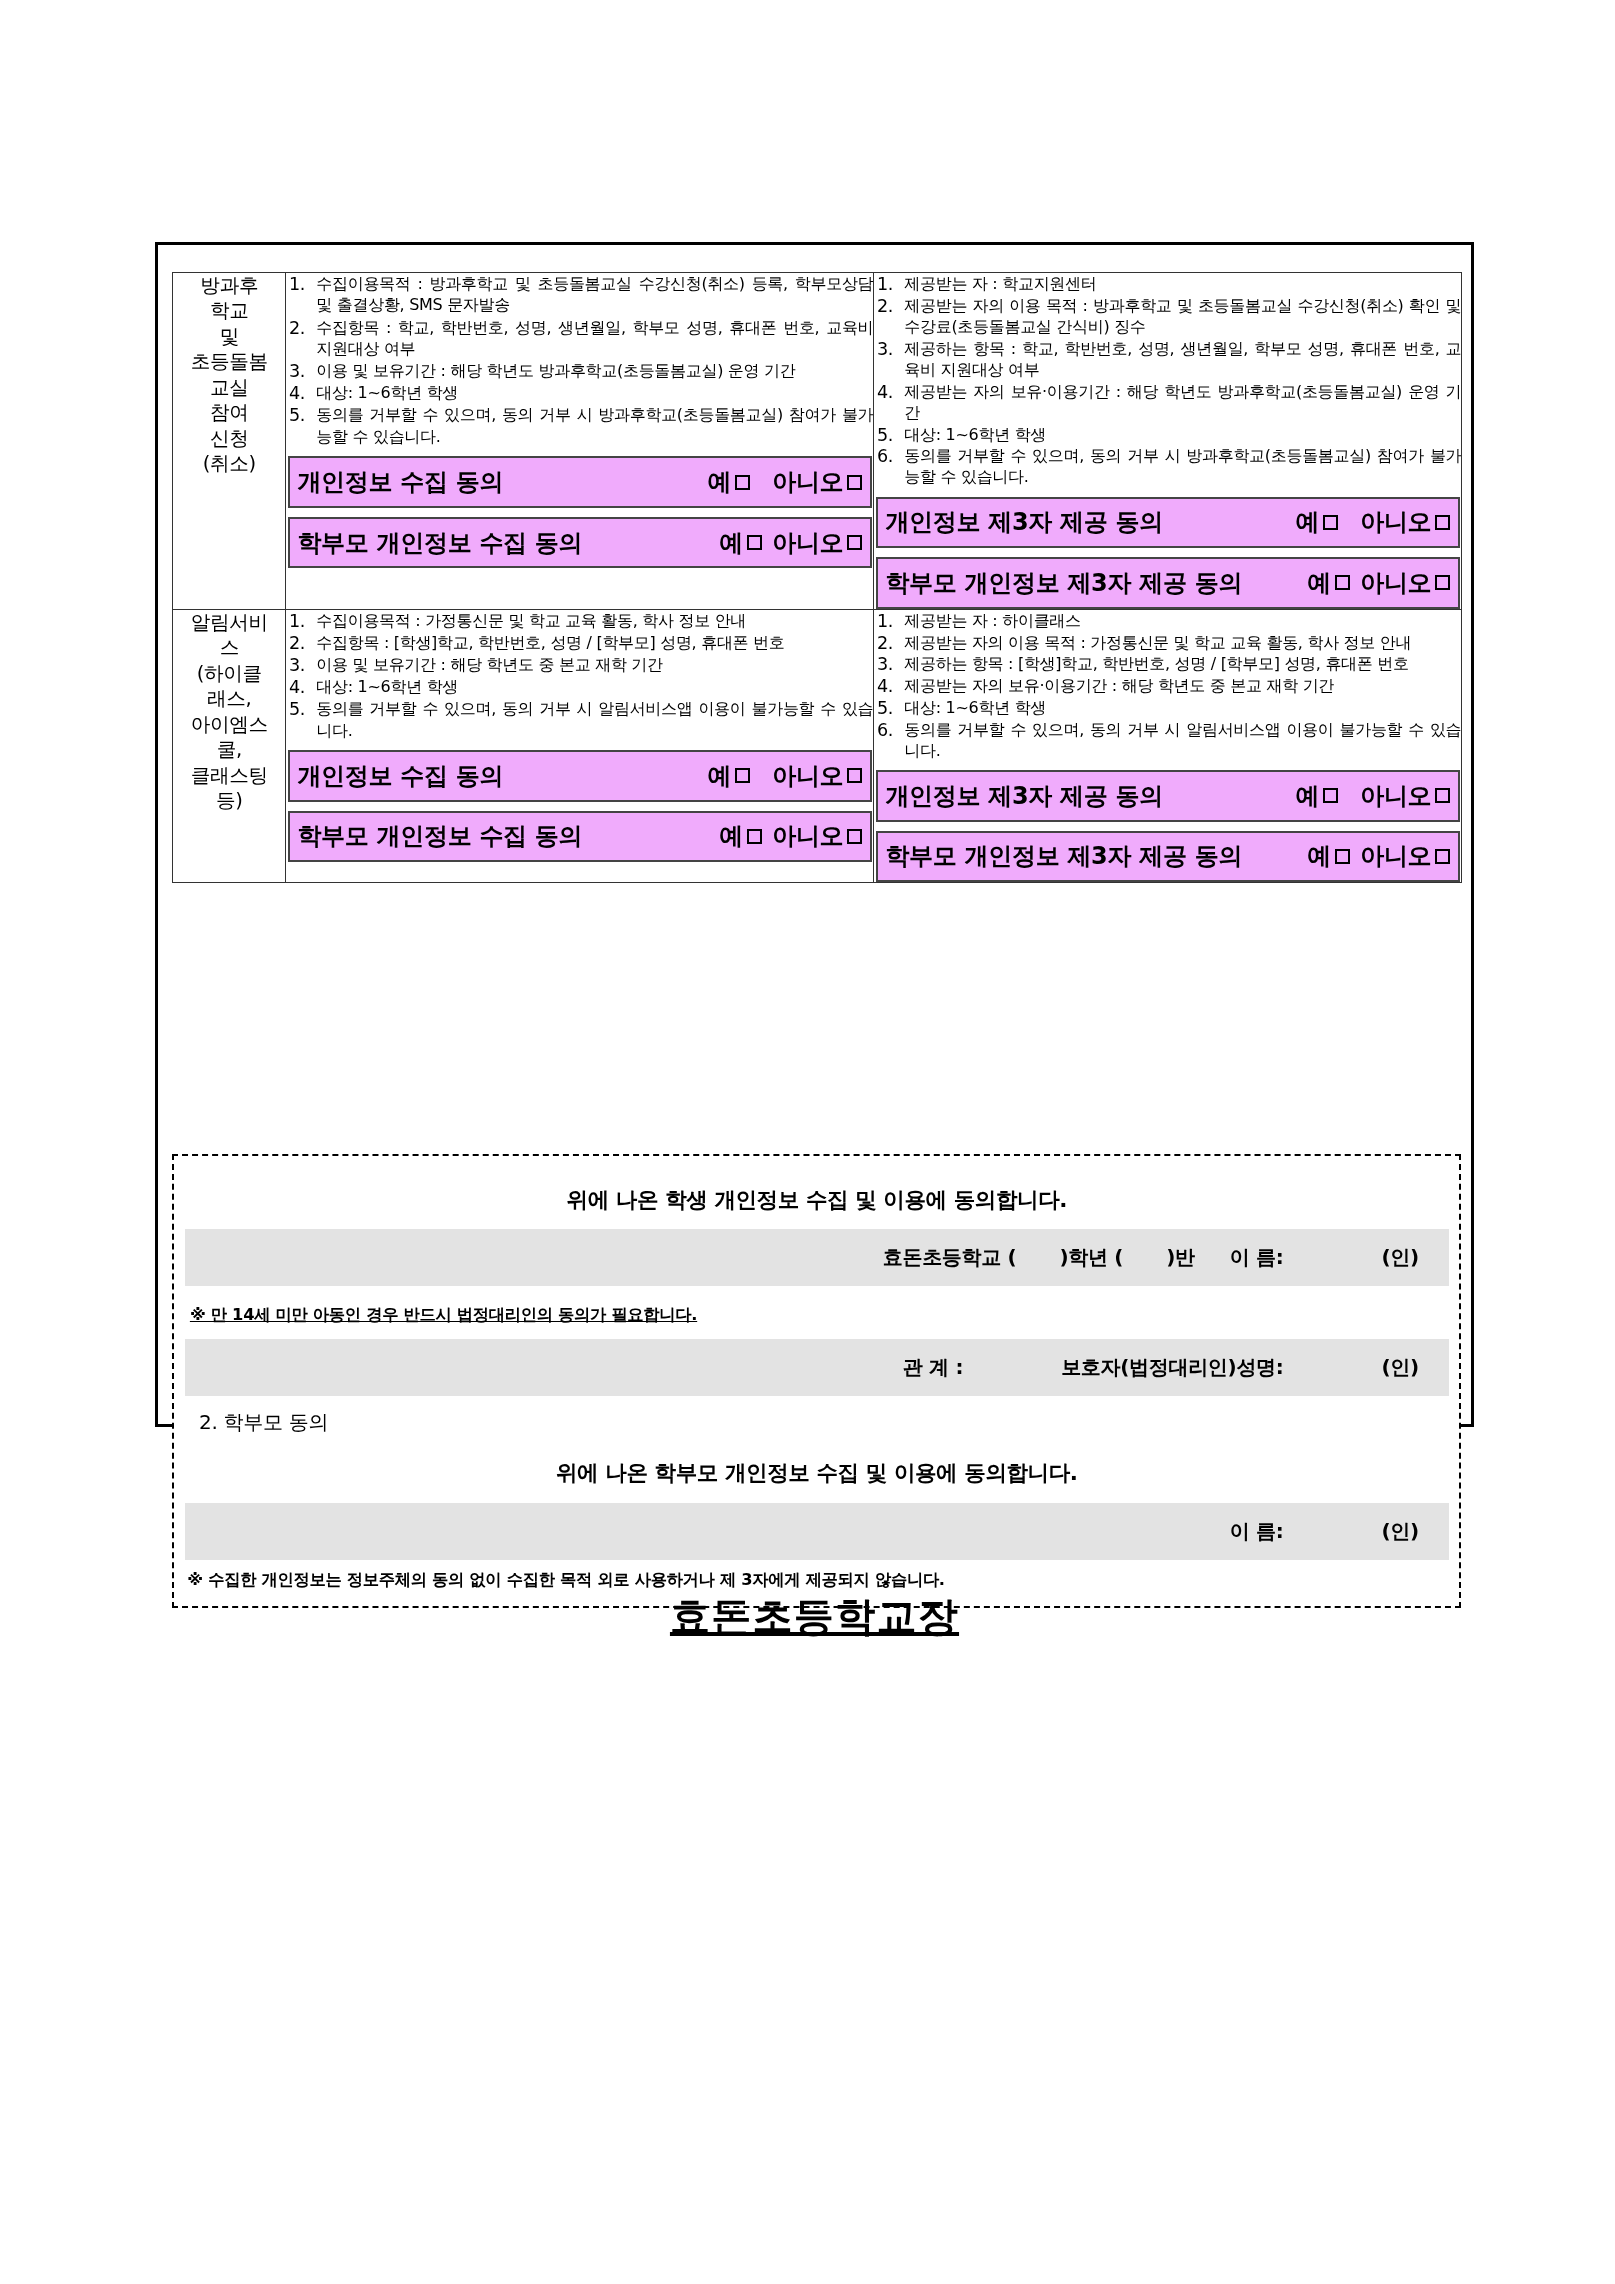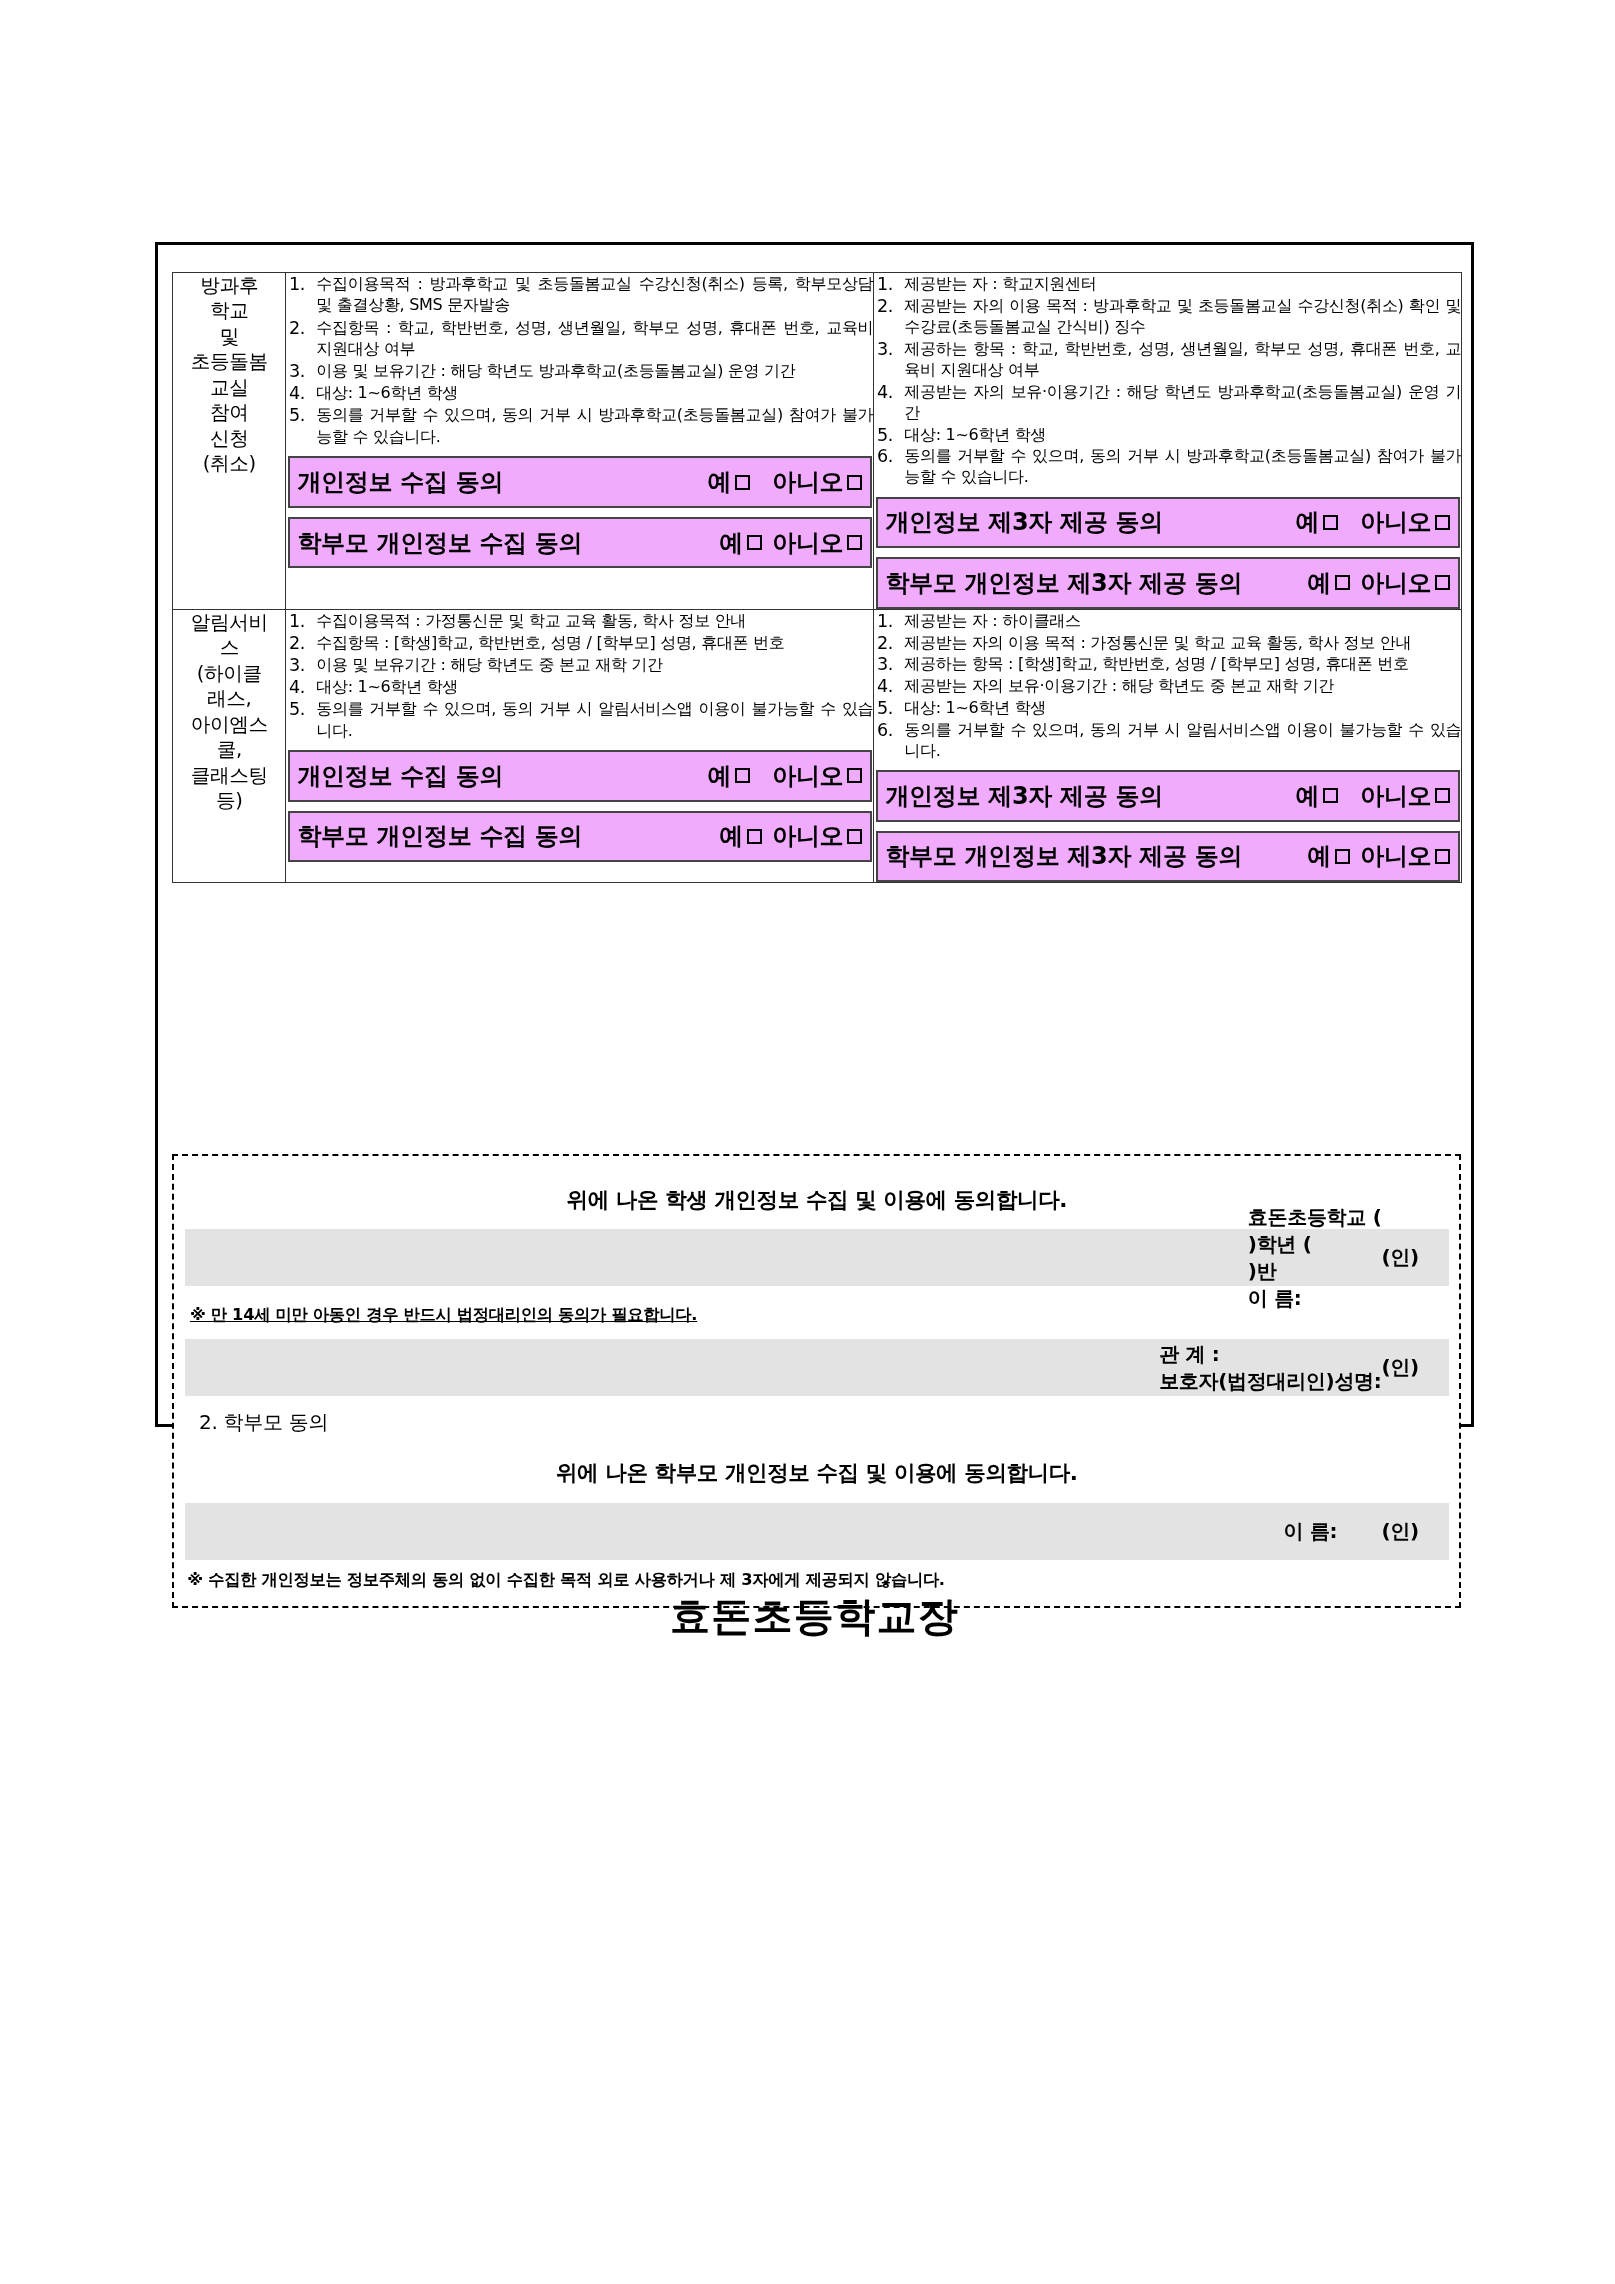--- a/index.html
+++ b/index.html
@@ -147,21 +147,21 @@
     display: flex;
     align-items: center;
     font-size: 20px;
     font-weight: bold;
     letter-spacing: -0.3px;
     padding: 0 6.5px;
     box-sizing: border-box;
   }
   .sig-bar .grow { flex: 1 1 auto; }
   .sig-bar .seal { margin-left: auto; padding-right: 23.5px; }
-  .sig-bar .mid { display: flex; align-items: flex-start; flex-direction: column; }
+  .sig-bar .mid { display: flex; align-items: flex-end; }
   .note {
     font-size: 16.3px;
     margin: 9px 0 6.5px 2.6px;
     letter-spacing: -0.3px;
     font-weight: bold;
   }
   .note.underline {
     text-decoration: underline;
     display: inline-block;
   }
@@ -178,20 +178,21 @@
   #doc-date {
     font-size: 34px;
     letter-spacing: 2.6px;
     margin: 0 0 39px 0;
   }
   #doc-signer {
     font-size: 40px;
     font-weight: bold;
     letter-spacing: 1.3px;
     margin: 0;
+    text-decoration: underline;
   }
 </style>
 </head>
 <body>
 
 <div id="page-frame">
 
   <table id="consent-table">
     <tbody>
 

